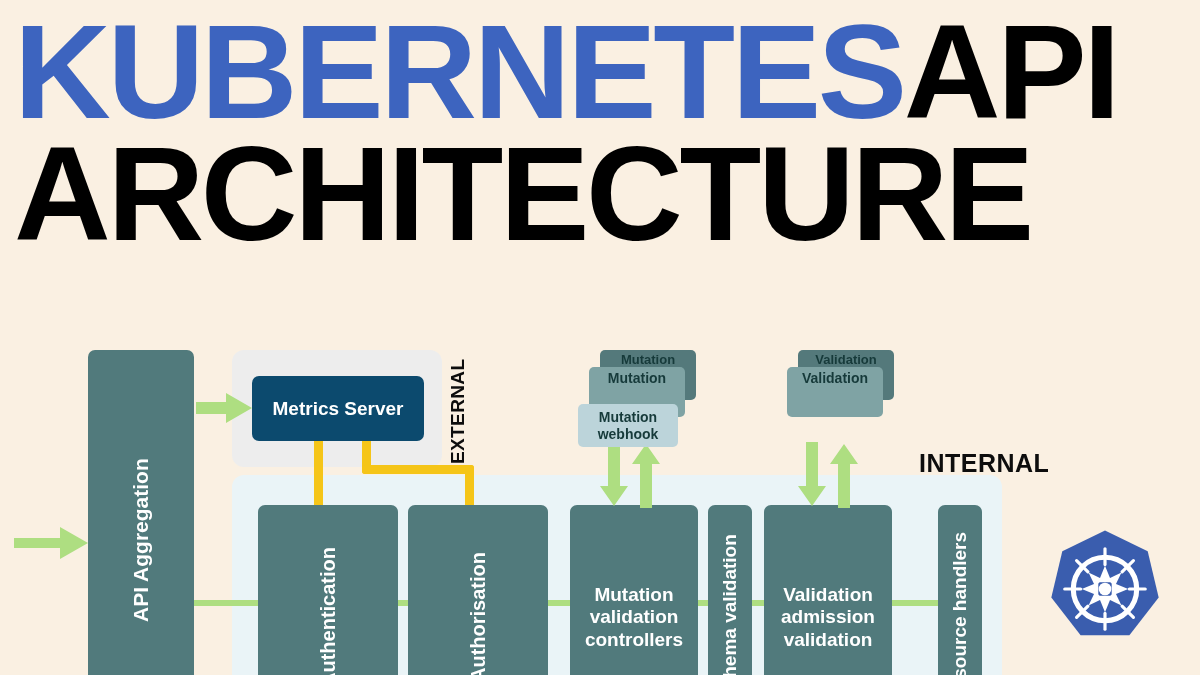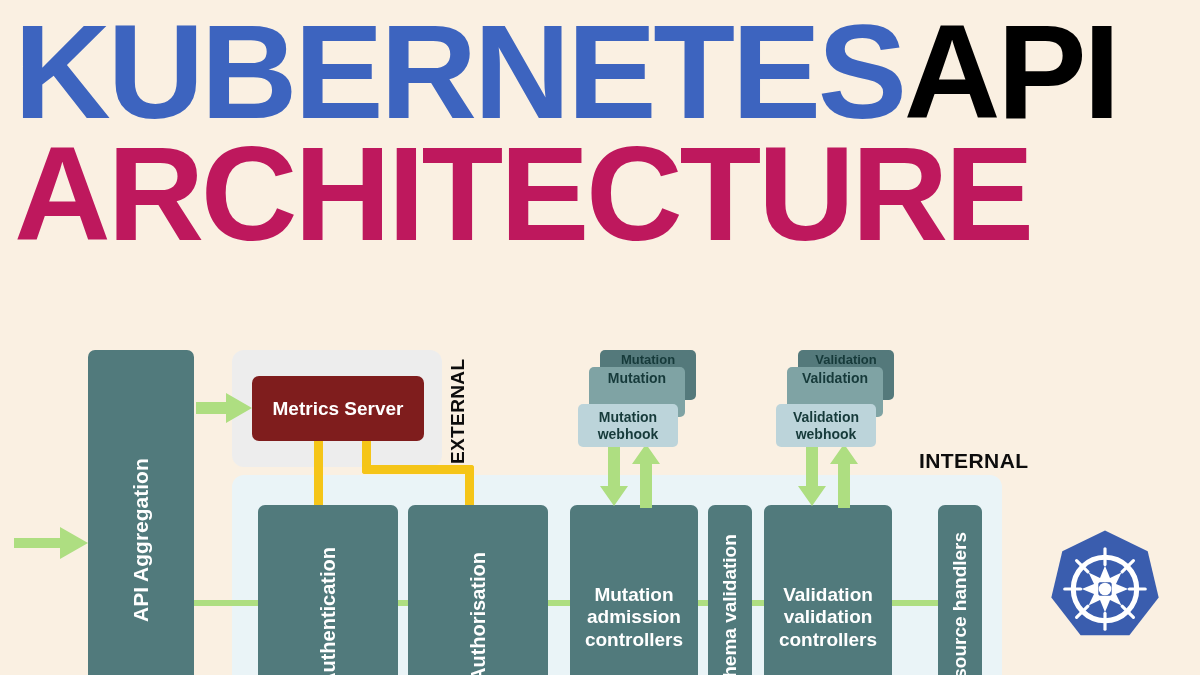--- a/index.html
+++ b/index.html
@@ -37,21 +37,21 @@
     font-size: 134px;
   }
   #title-line-2 {
     position: absolute;
     left: 0px;
     top: 126px;
     font-size: 134px;
   }
   .t-kubernetes { color: #3d64bf; }
   .t-api        { color: #000000; }
-  .t-arch       { color: #be185d; }
+  .t-arch       { color: #000000; }
 
   
   #diagram {
     position: absolute;
     left: 0;
     top: 0;
     width: 1200px;
     height: 675px;
   }
 
@@ -86,21 +86,21 @@
     left: 447px;
     top: 352px;
     font-size: 19px;
     writing-mode: vertical-rl;
     transform: rotate(180deg);
     height: 112px;
   }
   #label-internal {
     left: 919px;
     top: 449px;
-    font-size: 21px;
+    font-size: 25px;
   }
 
   
   .box {
     position: absolute;
     background: #517a7c;
     border-radius: 7px;
     box-sizing: border-box;
     display: flex;
     align-items: center;
@@ -125,21 +125,21 @@
   #box-mutation-ac     { left: 570px; top: 505px; width: 128px; height: 225px; font-size: 19px; }
   #box-schema          { left: 708px; top: 505px; width: 44px;  height: 225px; font-size: 19px; }
   #box-validation-ac   { left: 764px; top: 505px; width: 128px; height: 225px; font-size: 19px; }
   #box-resource        { left: 938px; top: 505px; width: 44px;  height: 225px; font-size: 19px; }
 
   #box-metrics-server {
     left: 252px;
     top: 376px;
     width: 172px;
     height: 65px;
-    background: #7f1d1d;
+    background: #0c4a6e;
     font-size: 19px;
     border-radius: 7px;
   }
 
   
   .stack { position: absolute; width: 118px; height: 100px; }
   #stack-mutation  { left: 578px; top: 350px; text-decoration: underline; }
   #stack-validation { left: 776px; top: 350px; }
 
   .card {
@@ -255,29 +255,29 @@
 
   <div class="box box-v" id="box-authentication">
     <span>Authentication</span>
   </div>
 
   <div class="box box-v" id="box-authorisation">
     <span>Authorisation</span>
   </div>
 
   <div class="box box-h" id="box-mutation-ac">
-    <span>Mutation admission controllers</span>
+    <span>Mutation validation controllers</span>
   </div>
 
   <div class="box box-v" id="box-schema">
     <span>Schema validation</span>
   </div>
 
   <div class="box box-h" id="box-validation-ac">
-    <span>Validation validation controllers</span>
+    <span>Validation admission validation</span>
   </div>
 
   <div class="box box-v" id="box-resource">
     <span>Resource handlers</span>
   </div>
 
   <svg class="wh-arrows" id="wh-arrows-mutation" viewBox="0 0 62 66">
     <g>
       <path d="M8 0 L20 0 L20 44 L28 44 L14 64 L0 44 L8 44 Z" fill="#aede81"></path>
     </g>
@@ -297,21 +297,20 @@
 
   <div class="stack" id="stack-mutation">
     <div class="card card-back">Mutation</div>
     <div class="card card-mid">Mutation</div>
     <div class="card card-front">Mutation webhook</div>
   </div>
 
   <div class="stack" id="stack-validation">
     <div class="card card-back">Validation</div>
     <div class="card card-mid">Validation</div>
-    <div class="card card-front">Validation webhook</div>
   </div>
 
   <svg id="k8s-logo" viewBox="0 0 100 100">
     <polygon points="50,2 85,19 94,57 70,88 30,88 6,57 15,19" fill="#3a5dae"></polygon>
     <g fill="#ffffff" stroke="#ffffff" stroke-width="2.6" stroke-linecap="round" stroke-linejoin="round">
       <circle cx="50" cy="50" r="5.2" stroke="none"></circle>
       <circle cx="50" cy="50" r="26" fill="none" stroke-width="4.2"></circle>
       <line x1="50" y1="17" x2="50" y2="30"></line>
       <line x1="50" y1="70" x2="50" y2="83"></line>
       <line x1="17" y1="50" x2="30" y2="50"></line>

